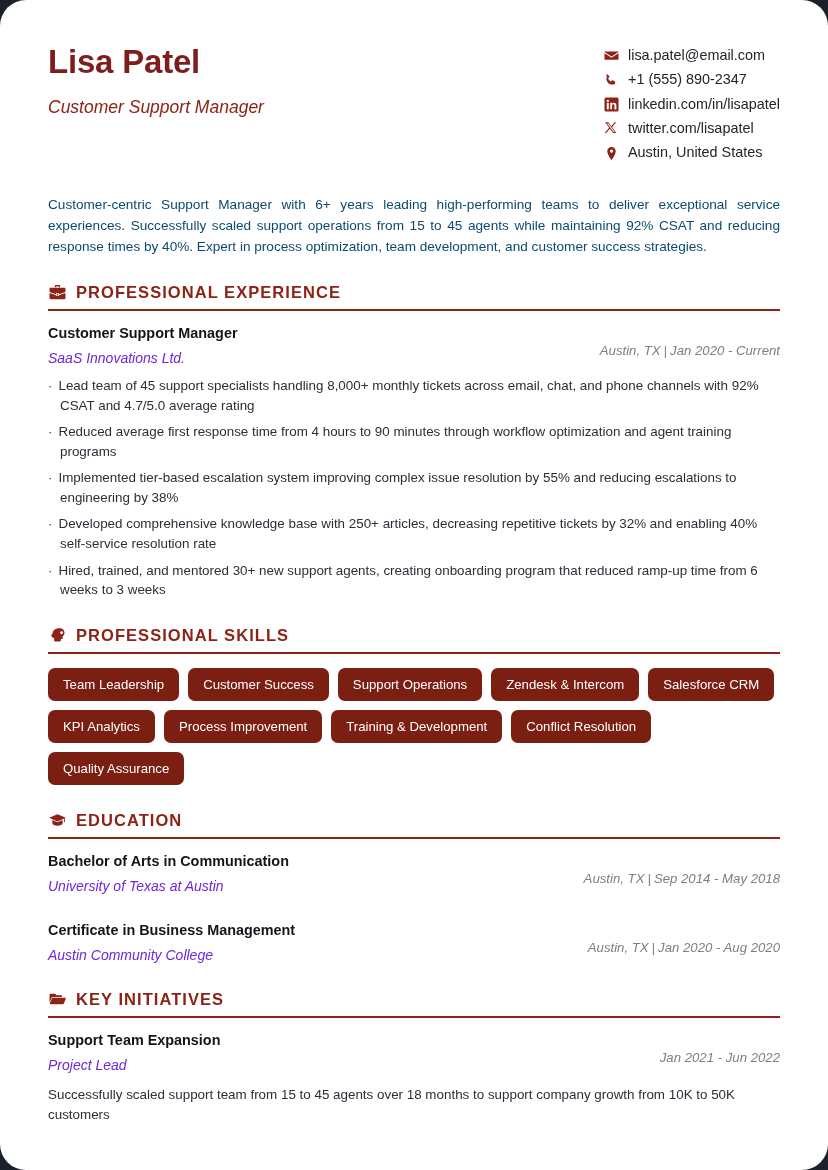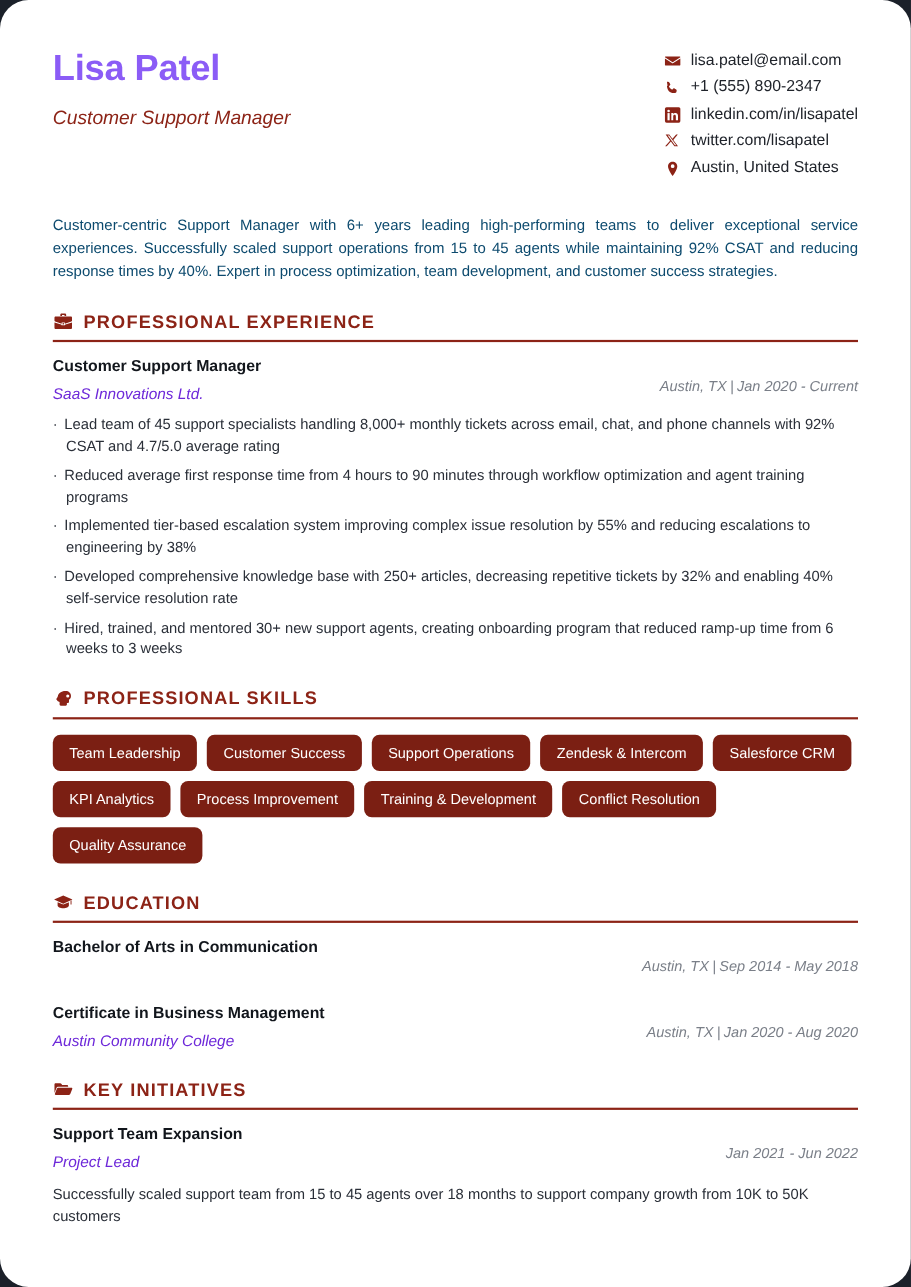--- a/index.html
+++ b/index.html
@@ -29,21 +29,21 @@
   .header {
     display: flex;
     justify-content: space-between;
     align-items: flex-start;
     padding-top: 36px;
   }
   .identity { padding-top: 8px; }
   .name {
     font-size: 33px;
     font-weight: bold;
-    color: #8b5cf6;
+    color: #7f1d1d;
     letter-spacing: -0.2px;
     line-height: 1.12;
     margin: 0;
   }
   .title {
     font-size: 17.5px;
     font-style: italic;
     color: #8c2316;
     margin-top: 16px;
     line-height: 1.2;
@@ -81,21 +81,20 @@
     font-size: 13.6px;
     line-height: 1.52;
     color: #0c4a6e;
     text-align: justify;
   }
 
   
   .section { margin-top: 26px; }
   .section-head {
     display: flex;
-    align-items: center;
     gap: 9px;
   }
   .s-icon {
     width: 19px;
     height: 19px;
     flex: 0 0 19px;
     display: flex;
     align-items: center;
     justify-content: center;
     color: #8c2316;
@@ -322,20 +321,21 @@
         </svg>
       </span>
       <span class="section-title">EDUCATION</span>
     </div>
     <div class="rule"></div>
 
     <div class="entry">
       <div class="entry-grid">
         <div class="entry-left">
           <div class="entry-role">Bachelor of Arts in Communication</div>
+          <div class="entry-org">University of Texas at Austin</div>
         </div>
         <div class="entry-meta">
           <span>Austin, TX</span><span class="meta-sep">|</span><span>Sep 2014 - May 2018</span>
         </div>
       </div>
     </div>
 
     <div class="entry" style="margin-top:26px;">
       <div class="entry-grid">
         <div class="entry-left">

